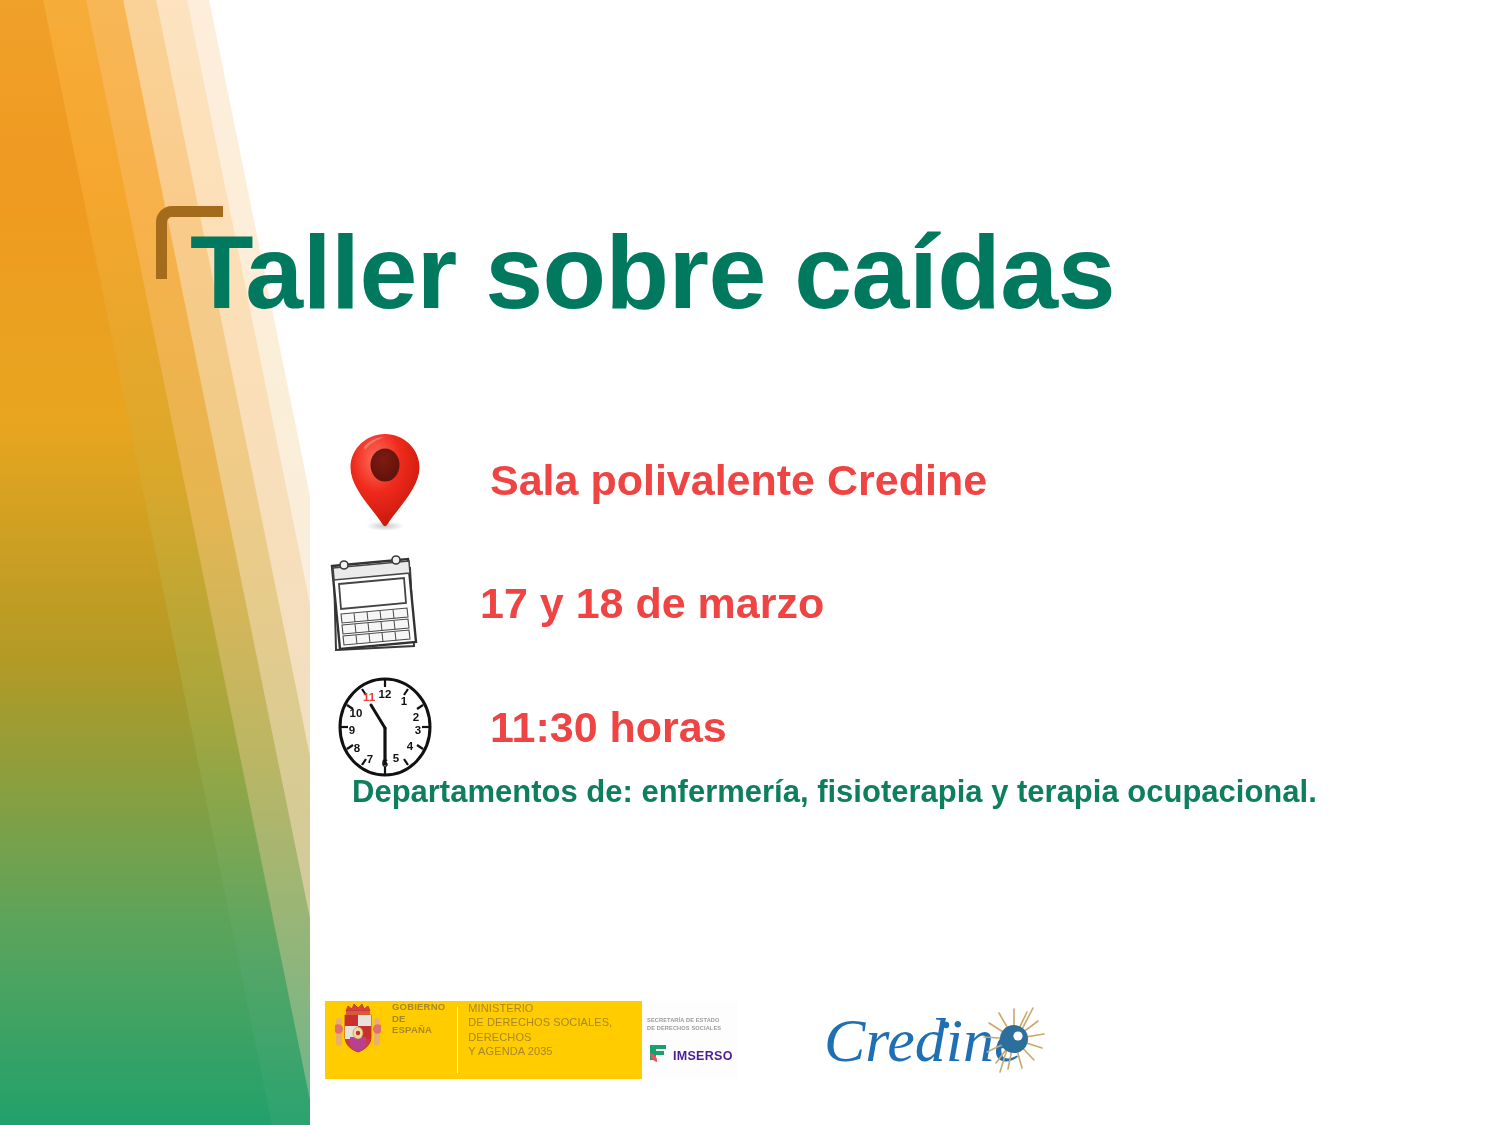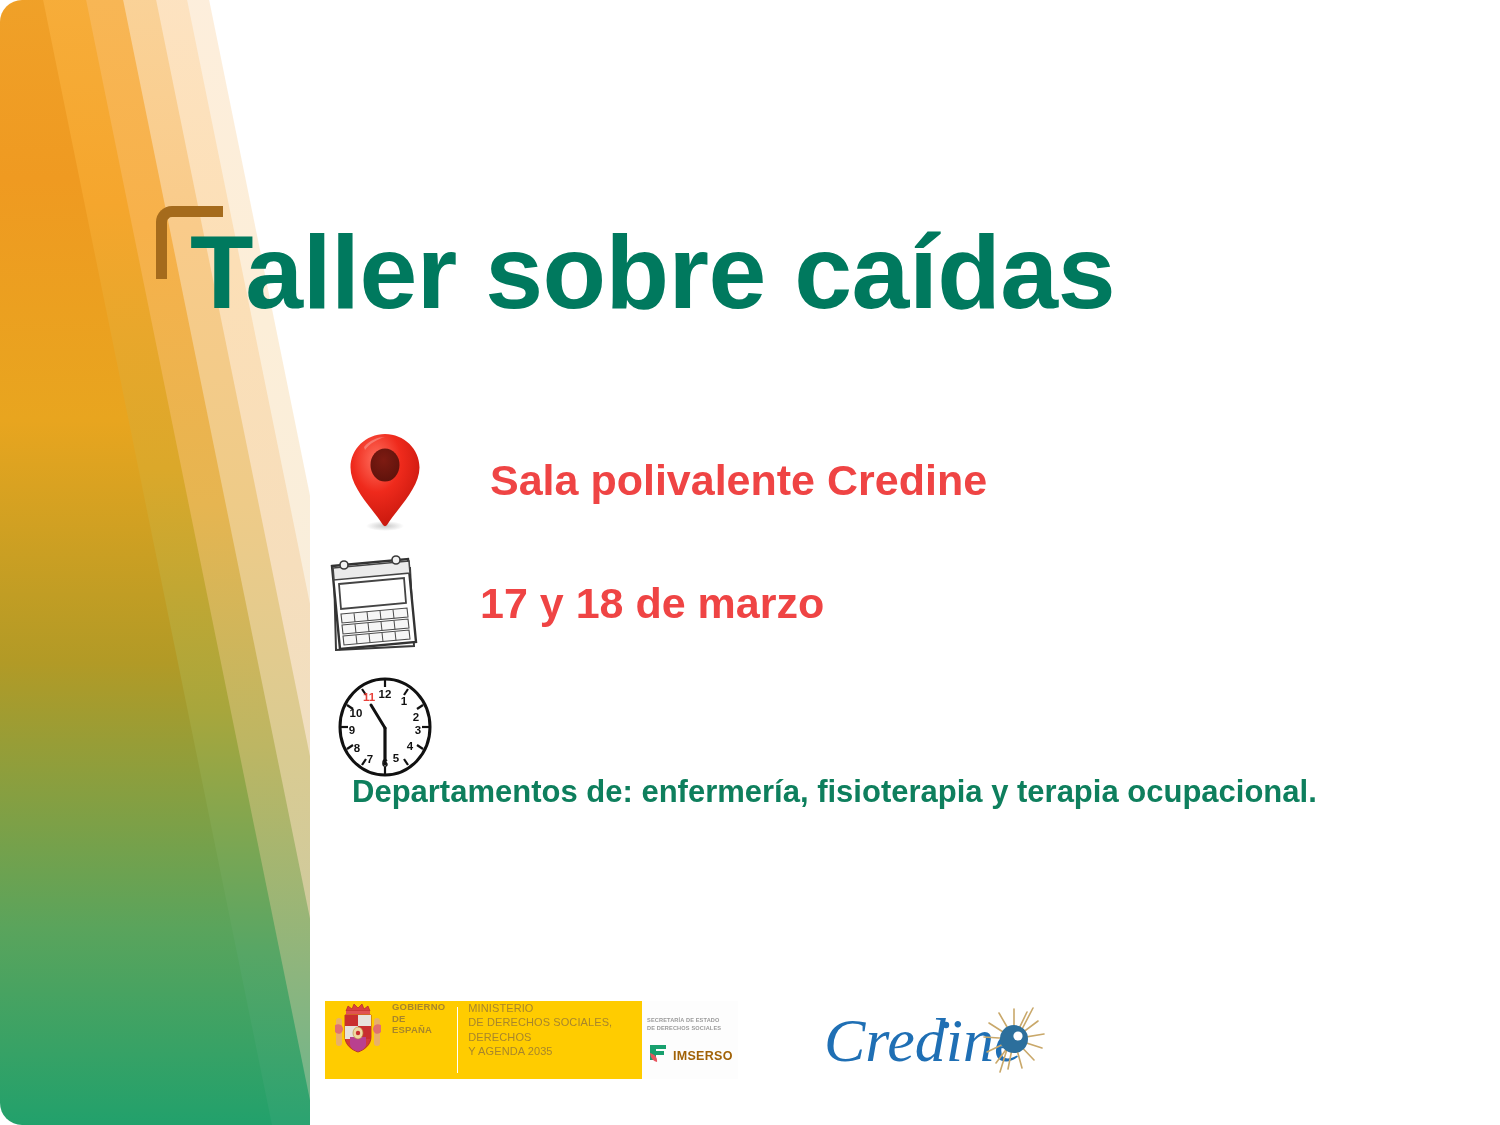--- a/index.html
+++ b/index.html
@@ -11,21 +11,20 @@
   body {
     font-family: "Liberation Sans", sans-serif;
   }
 
   .slide {
     position: relative;
     width: 1500px;
     height: 1125px;
     background: #ffffff;
     overflow: hidden;
-    border-radius: 22px;
   }
 
   
   .deco-band {
     position: absolute;
     left: 0;
     top: 0;
     width: 310px;
     height: 1125px;
     overflow: hidden;
@@ -165,21 +164,21 @@
     font-weight: bold;
     line-height: 1.35;
     letter-spacing: 0.15px;
     margin-bottom: 9px;
   }
   .imserso-line { display: flex; align-items: center; }
   .imserso-mark { width: 22px; height: 22px; flex: 0 0 22px; }
   .imserso-word {
     font-size: 12.5px;
     font-weight: bold;
-    color: #a16207;
+    color: #4c1d95;
     letter-spacing: 0.3px;
     margin-left: 4px;
     margin-top: 8px;
   }
 
   .credine-logo {
     position: absolute;
     left: 818px;
     top: 993px;
     width: 250px;
@@ -302,20 +301,21 @@
           <text x="27" y="80">8</text>
           <text x="22" y="62">9</text>
           <text x="26" y="45">10</text>
         </g>
         <text x="39" y="29" font-family="'Liberation Sans', sans-serif" font-size="11.5" font-weight="bold" fill="#e8413a" text-anchor="middle">11</text>
 
         <line x1="55" y1="56" x2="41" y2="33" stroke="#111111" stroke-width="3" stroke-linecap="round"></line>
         <line x1="55" y1="56" x2="55" y2="92" stroke="#111111" stroke-width="3.2" stroke-linecap="round"></line>
       </svg>
     </div>
+    <div class="info-text">11:30 horas</div>
   </div>
 
   <div class="departments">Departamentos de: enfermería, fisioterapia y terapia ocupacional.</div>
 
   <div class="gob-logo">
     <div class="gob-yellow">
       <div class="gob-crest">
         <svg viewBox="0 0 50 56" width="50" height="56" aria-hidden="true">
 
           <path d="M13 10 L37 10 L35 5 L31 8 L29 3 L25 7 L21 3 L19 8 L15 5 Z" fill="#d94040" stroke="#b02a2a" stroke-width="0.7"></path>

